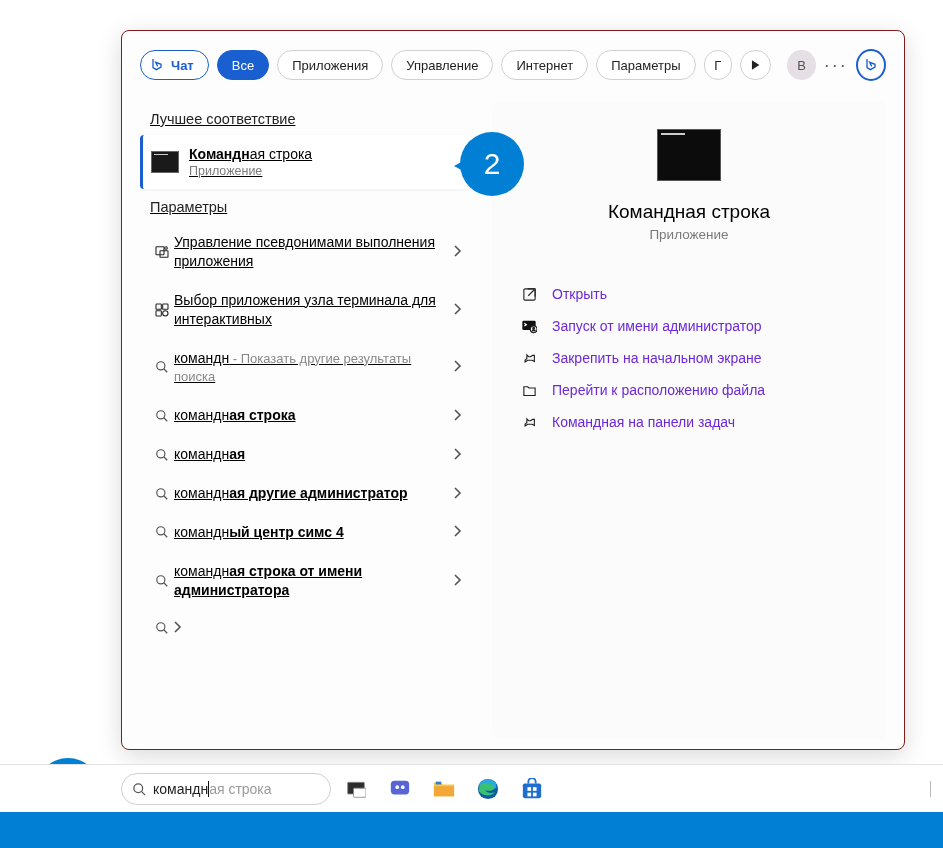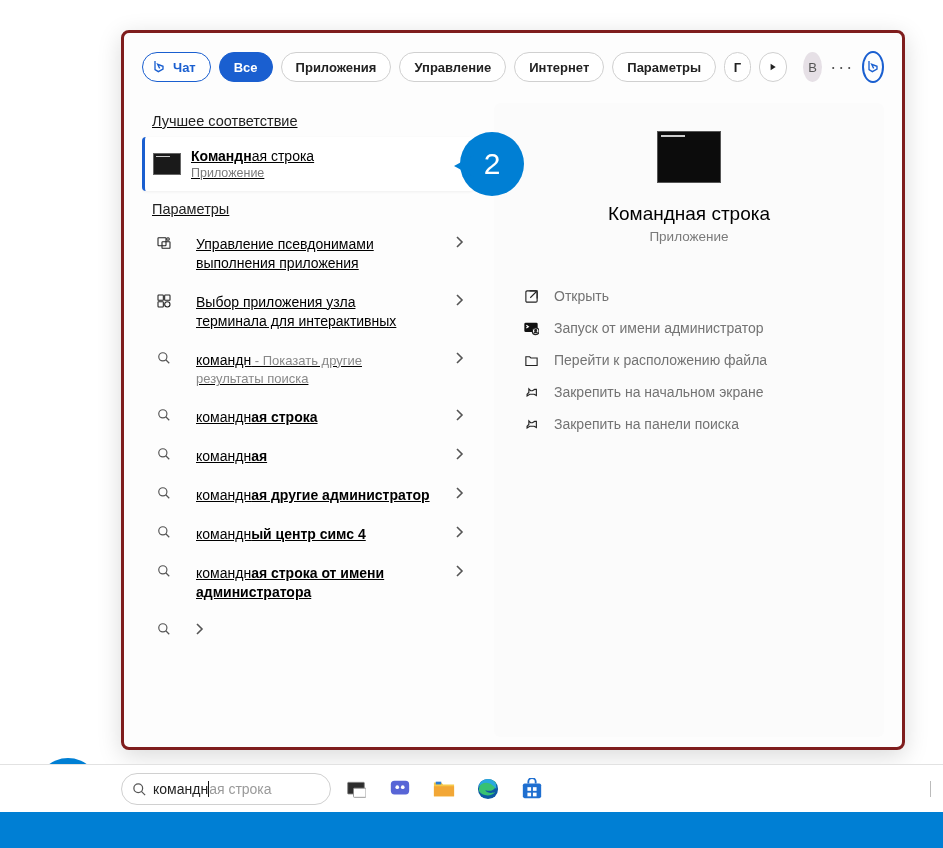--- a/index.html
+++ b/index.html
@@ -1,56 +1,56 @@
 <!DOCTYPE html>
 <html><head>
 <meta charset="utf-8">
 <style>
   * { box-sizing: border-box; margin: 0; padding: 0; }
   html, body { width: 943px; height: 848px; font-family: "Segoe UI", Arial, sans-serif; background: #fff; overflow: hidden; }
 
-  .panel { position: absolute; left: 121px; top: 30px; width: 784px; height: 720px; background: #fdfdfd; border: 3px solid #7f1d1d; border-radius: 8px; box-shadow: 0 6px 24px rgba(0,0,0,0.15); }
+  .panel { position: absolute; left: 121px; top: 30px; width: 784px; height: 720px; background: #fdfdfd; border: 1px solid #7f1d1d; border-radius: 8px; box-shadow: 0 6px 24px rgba(0,0,0,0.15); }
 
   
   .header { position: absolute; left: 18px; right: 18px; top: 18px; height: 32px; display: flex; align-items: center; gap: 8px; }
-  .pill { height: 30px; border: 1px solid #d0d0d0; border-radius: 15px; background: #fff; display: flex; align-items: center; padding: 0 14px; font-size: 13px; color: #222; cursor: pointer; white-space: nowrap; font-weight: bold; }
+  .pill { height: 30px; border: 1px solid #d0d0d0; border-radius: 15px; background: #fff; display: flex; align-items: center; padding: 0 14px; font-size: 13px; color: #222; cursor: pointer; white-space: nowrap; }
   .pill.chat { border-color: #1a5fd0; color: #1a5fd0; font-weight: 600; padding-left: 8px; }
   .pill.chat svg { margin-right: 6px; }
   .pill.active { background: #1a5fd0; border-color: #1a5fd0; color: #fff; }
   .pill.narrow { padding: 0 10px; min-width: 26px; justify-content: center; }
   .spacer { flex: 1; }
   .avatar { width: 30px; height: 30px; border-radius: 50%; background: #e6e0e6; display: flex; align-items: center; justify-content: center; font-size: 13px; color: #555; cursor: pointer; }
   .overflow { width: 26px; text-align: center; font-size: 18px; color: #555; cursor: pointer; letter-spacing: 2px; }
   .bing-bubble { width: 32px; height: 32px; border-radius: 50%; border: 2px solid #1a5fd0; display:flex; align-items:center; justify-content:center; cursor:pointer; }
 
   
   .left-col { position: absolute; left: 18px; top: 70px; width: 332px; bottom: 10px; overflow: hidden; font-size: 14px; text-decoration: underline; }
   .section-title { font-size: 14.5px; color: #222; padding: 10px 10px 8px 10px; }
   .best-match { position: relative; background: #fff; border-left: 3px solid #1a5fd0; border-radius: 4px; padding: 10px 10px 10px 8px; display: flex; align-items: center; min-height: 54px; box-shadow: 0 1px 3px rgba(0,0,0,0.06); cursor:pointer; }
   .best-match .tile { width: 28px; height: 22px; background: #1a1a1a; border: 1px solid #666; margin-right: 10px; display:flex; align-items:flex-start; }
   .best-match .tile::before { content:""; display:block; width:14px; height:1px; background:#ccc; margin:2px 0 0 2px; }
   .bm-title b { font-weight: 600; }
   .bm-sub { font-size: 12.5px; color: #7a7a7a; margin-top: 2px; }
 
-  .list-item { display: flex; align-items: flex-start; padding: 10px 6px 10px 10px; cursor:pointer;gap:20px; }
+  .list-item { display: flex; align-items: center; padding: 10px 6px 10px 10px; cursor:pointer; }
   .list-item .li-icon { width: 24px; display:flex; align-items:center; justify-content:center; color:#444; flex:none; }
   .list-item .li-body { flex:1; line-height:1.35; padding-right:6px; }
   .list-item .chev { color:#666; flex:none; padding-right:4px; }
   .li-sub { color:#888; font-size: 13px; }
   .suggest b { font-weight:600; }
 
   
   .right-col { position: absolute; left: 370px; right: 18px; top: 70px; bottom: 10px; background: #fbfbfb; border-radius: 6px; }
   .detail-hero { text-align:center; padding-top: 28px; }
   .detail-tile { width: 64px; height: 52px; background:#0c0c0c; border:1px solid #555; margin: 0 auto 20px; display:flex; align-items:flex-start; }
   .detail-tile::before { content:""; display:block; width:24px; height:2px; background:#ccc; margin:3px 0 0 3px; }
   .detail-title { font-size: 19px; }
   .detail-sub { font-size: 13.5px; color:#7a7a7a; margin-top:4px; }
   .actions { margin-top: 36px; padding: 0 24px; }
-  .action { display:flex; align-items:center; gap:14px; padding: 8px 4px; font-size: 14px; color:#737373; cursor:pointer; }
+  .action { display:flex; align-items:center; gap:14px; padding: 8px 4px; font-size: 14px; color:#6d28d9; cursor:pointer; }
   .action .a-icon { width:18px; display:flex; justify-content:center; color:#222; }
 
   
   .callout { position:absolute; width:64px; height:64px; border-radius:50%; background:#007fd4; color:#fff; display:flex; align-items:center; justify-content:center; font-size:30px; font-weight:300; }
   .callout.c2 { left:460px; top:132px; }
   .callout.c2::before { content:""; position:absolute; left:-18px; top:22px; border:12px solid transparent; border-right-color:#007fd4; border-right-width:22px; }
   .callout.c1 { left:36px; top:758px; }
   .callout.c1::before { content:""; position:absolute; right:-18px; top:22px; border:12px solid transparent; border-left-color:#007fd4; border-left-width:22px; }
 
   
@@ -268,40 +268,40 @@
               <circle cx="19" cy="17" r="5" fill="#fff" stroke="#222"></circle>
               <circle cx="19" cy="15.5" r="1.4" fill="#222"></circle>
               <path d="M16.5 20c0-1.4 1.1-2.2 2.5-2.2s2.5.8 2.5 2.2" fill="#222"></path>
             </svg>
           </span>
           <span>Запуск от имени администратор</span>
         </div>
         <div class="action">
           <span class="a-icon">
             <svg width="15" height="15" viewBox="0 0 24 24" fill="none" stroke="#222" stroke-width="1.8">
+              <path d="M14 3l7 7-4 1-5 5-1 5-2-2 0-4-4-4 4 0 2-2 1-4z" transform="rotate(45 12 12)"></path>
+            </svg>
+          </span>
+          <span>Закрепить на начальном экране</span>
+        </div>
+        <div class="action">
+          <span class="a-icon">
+            <svg width="15" height="15" viewBox="0 0 24 24" fill="none" stroke="#222" stroke-width="1.8">
               <path d="M3 6h6l2 2h10v12H3z"></path>
             </svg>
           </span>
           <span>Перейти к расположению файла</span>
         </div>
         <div class="action">
           <span class="a-icon">
             <svg width="15" height="15" viewBox="0 0 24 24" fill="none" stroke="#222" stroke-width="1.8">
               <path d="M14 3l7 7-4 1-5 5-1 5-2-2 0-4-4-4 4 0 2-2 1-4z" transform="rotate(45 12 12)"></path>
             </svg>
           </span>
-          <span>Закрепить на начальном экране</span>
-        </div>
-        <div class="action">
-          <span class="a-icon">
-            <svg width="15" height="15" viewBox="0 0 24 24" fill="none" stroke="#222" stroke-width="1.8">
-              <path d="M14 3l7 7-4 1-5 5-1 5-2-2 0-4-4-4 4 0 2-2 1-4z" transform="rotate(45 12 12)"></path>
-            </svg>
-          </span>
-          <span>Закрепить на панели поиска</span>
+          <span>Командная на панели задач</span>
         </div>
       </div>
   </div>
 </div>
 
 <div class="callout c2">
     <span>2</span>
   </div>
 <div class="callout c1">
     <span>1</span>

